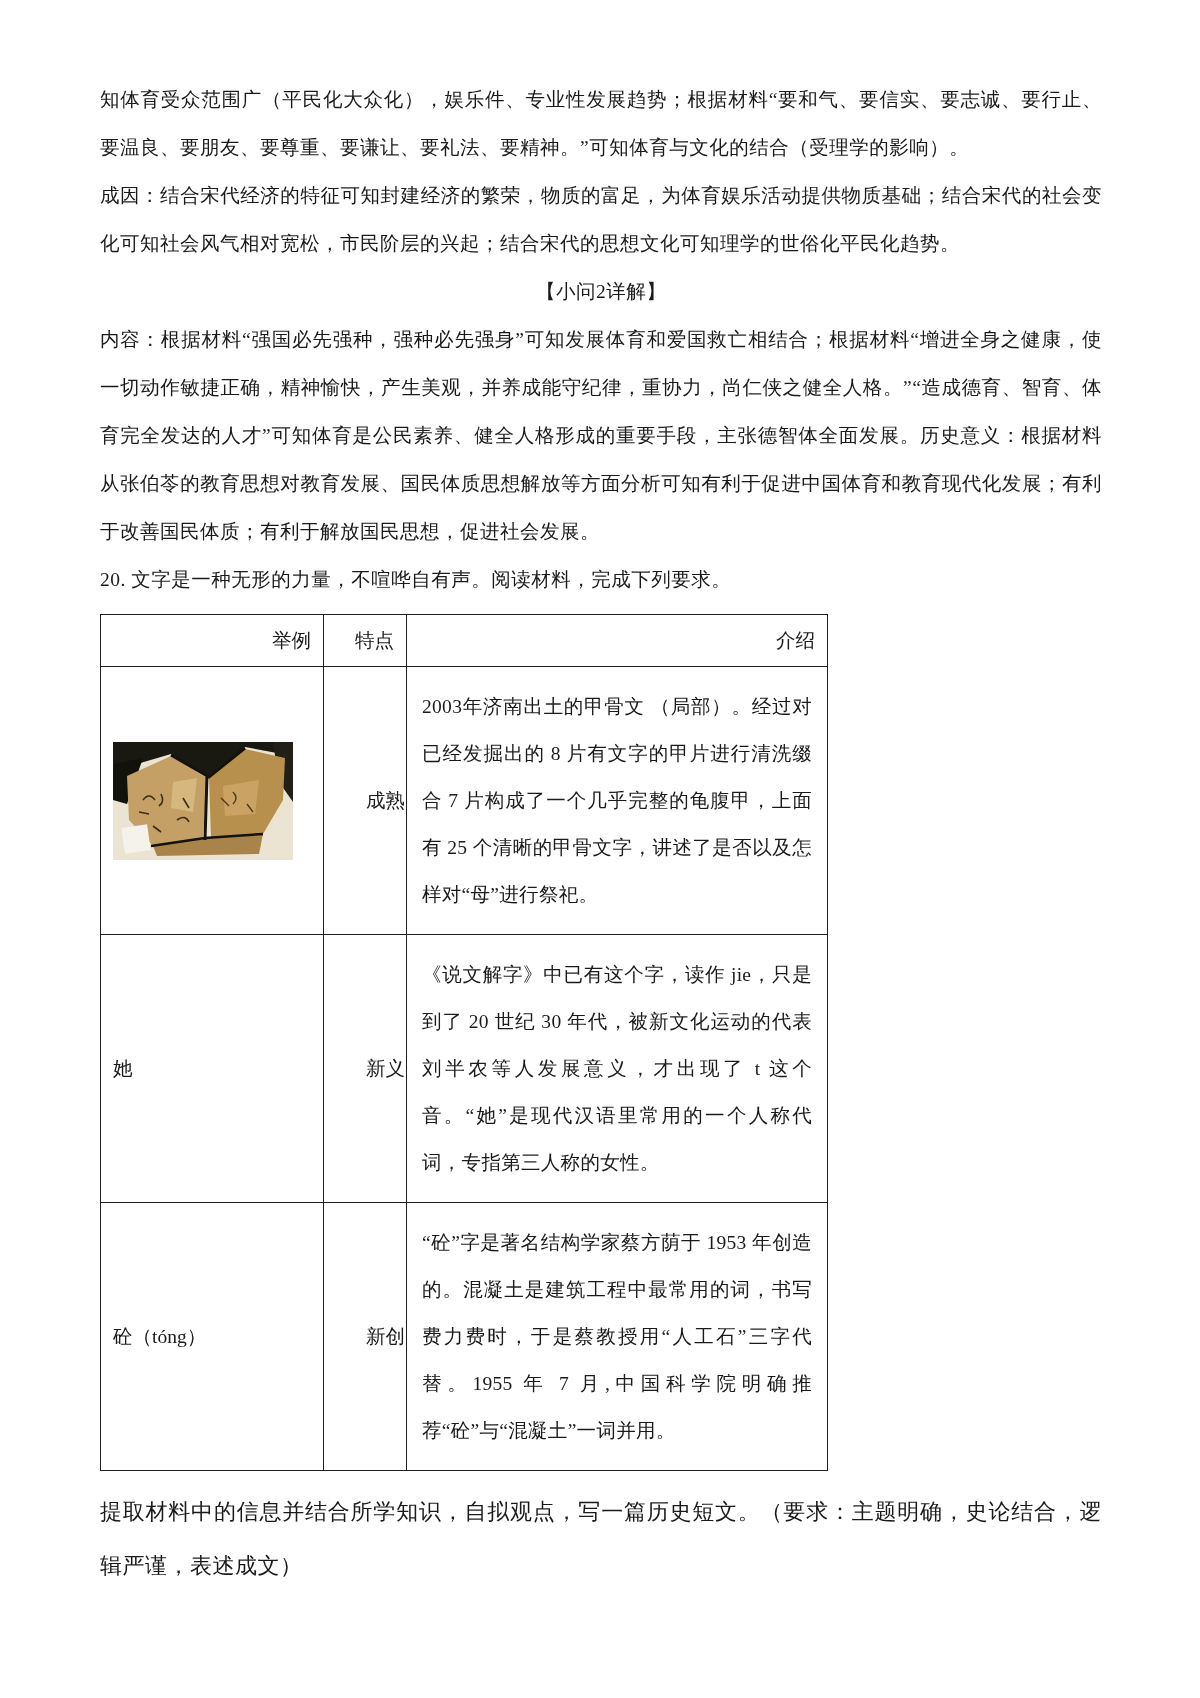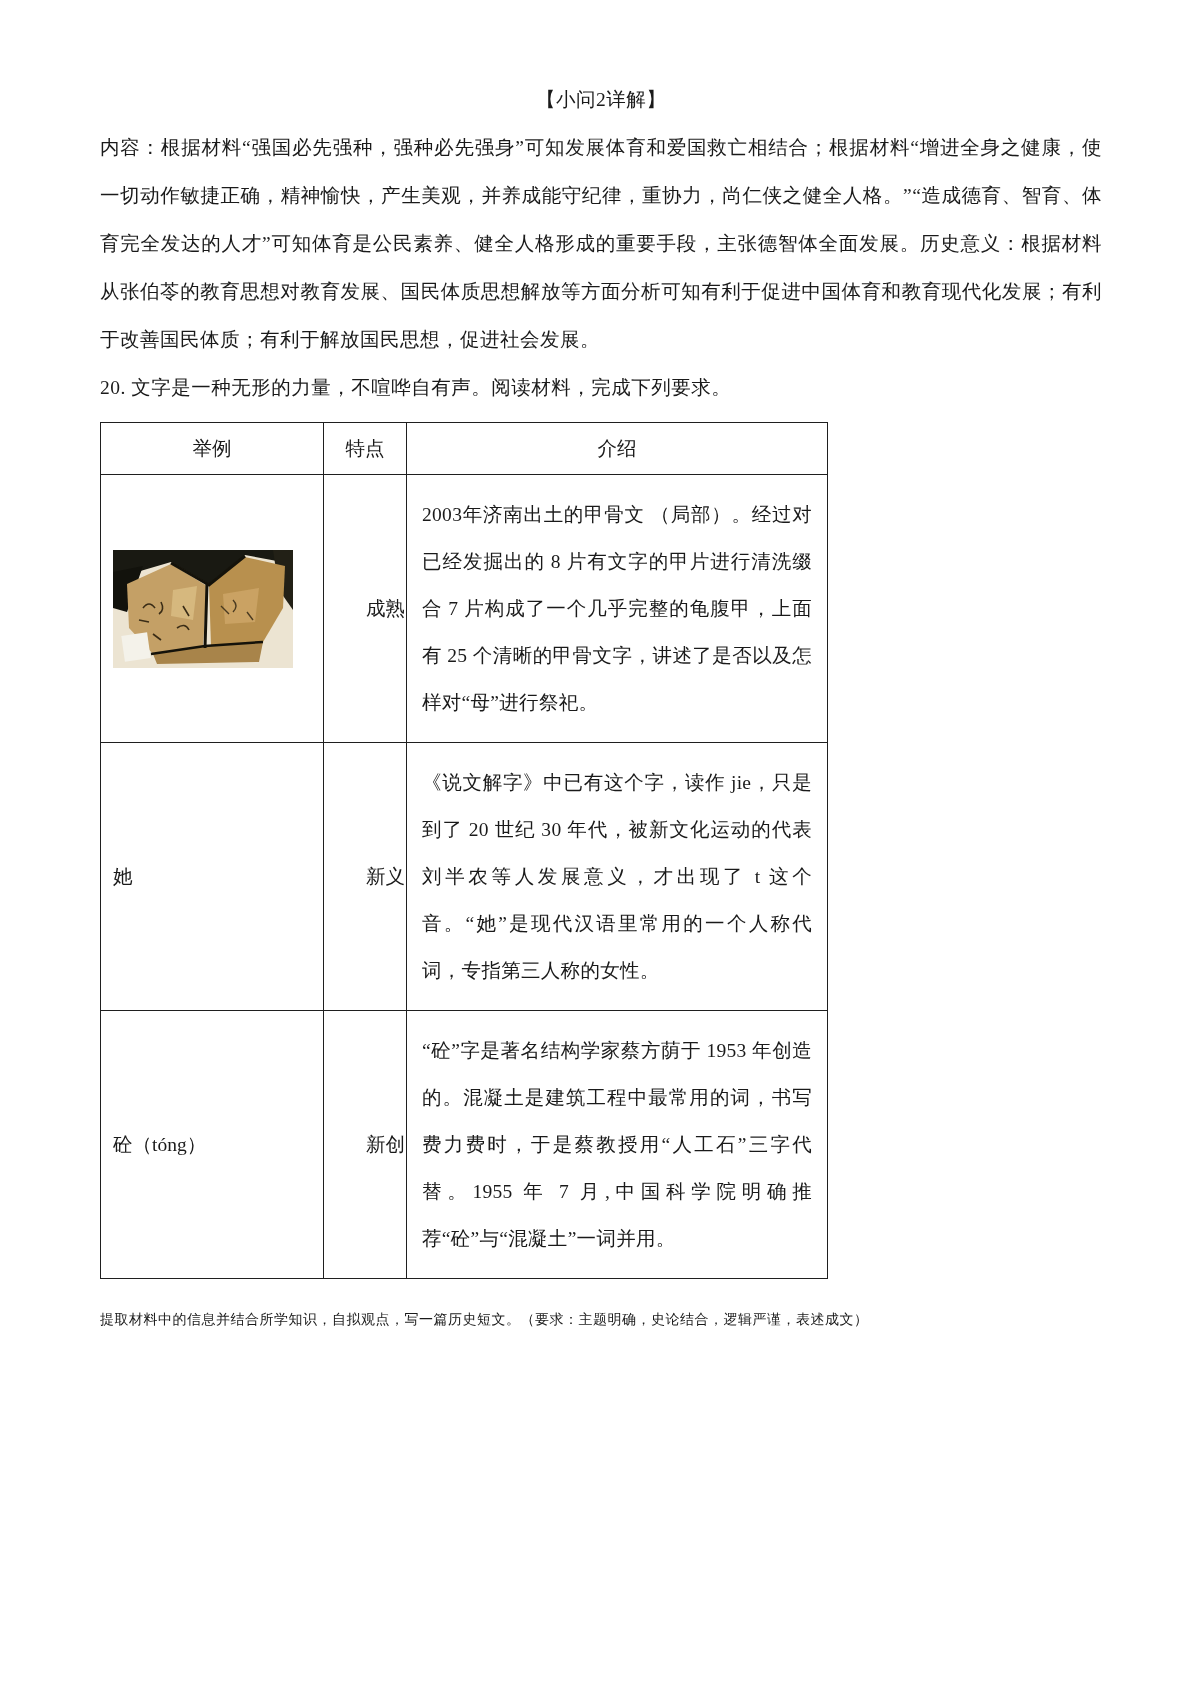--- a/index.html
+++ b/index.html
@@ -39,21 +39,21 @@
     vertical-align: middle;
     word-break: break-word;
   }
   .col-example { width: 223px; }
   .col-feature { width: 83px; }
   .col-intro   { width: 421px; }
 
   .header-row td {
     height: 52px;
     padding: 0 12px;
-    text-align: center;
+    text-align: right;
   }
   .cell-example {
     padding: 12px 12px;
     text-align: left;
   }
   .cell-feature {
     text-align: right;
   }
   .cell-intro {
     padding: 16px 15px;
@@ -63,31 +63,33 @@
   }
   .bone-wrap {
     width: 180px;
     height: 118px;
     display: block;
   }
   .tong-example { }
 
   p.footer-para {
     margin: 14px 0 0 0;
-    font-size: 14px;
+    font-size: 22px;
     line-height: 54px;
     text-align: justify;
     letter-spacing: 0.5px;
   }
 </style>
 </head>
 <body>
 
 <div class="page">
 
+  <p class="para">知体育受众范围广（平民化大众化），娱乐件、专业性发展趋势；根据材料“要和气、要信实、要志诚、要行止、要温良、要朋友、要尊重、要谦让、要礼法、要精神。”可知体育与文化的结合（受理学的影响）。</p>
+  <p class="para">成因：结合宋代经济的特征可知封建经济的繁荣，物质的富足，为体育娱乐活动提供物质基础；结合宋代的社会变化可知社会风气相对宽松，市民阶层的兴起；结合宋代的思想文化可知理学的世俗化平民化趋势。</p>
   <p class="para heading">【小问2详解】</p>
   <p class="para">内容：根据材料“强国必先强种，强种必先强身”可知发展体育和爱国救亡相结合；根据材料“增进全身之健康，使一切动作敏捷正确，精神愉快，产生美观，并养成能守纪律，重协力，尚仁侠之健全人格。”“造成德育、智育、体育完全发达的人才”可知体育是公民素养、健全人格形成的重要手段，主张德智体全面发展。历史意义：根据材料从张伯苓的教育思想对教育发展、国民体质思想解放等方面分析可知有利于促进中国体育和教育现代化发展；有利于改善国民体质；有利于解放国民思想，促进社会发展。</p>
   <p class="para">20. 文字是一种无形的力量，不喧哗自有声。阅读材料，完成下列要求。</p>
 
   <table class="char-table">
     <colgroup>
       <col class="col-example">
       <col class="col-feature">
       <col class="col-intro">
     </colgroup>

